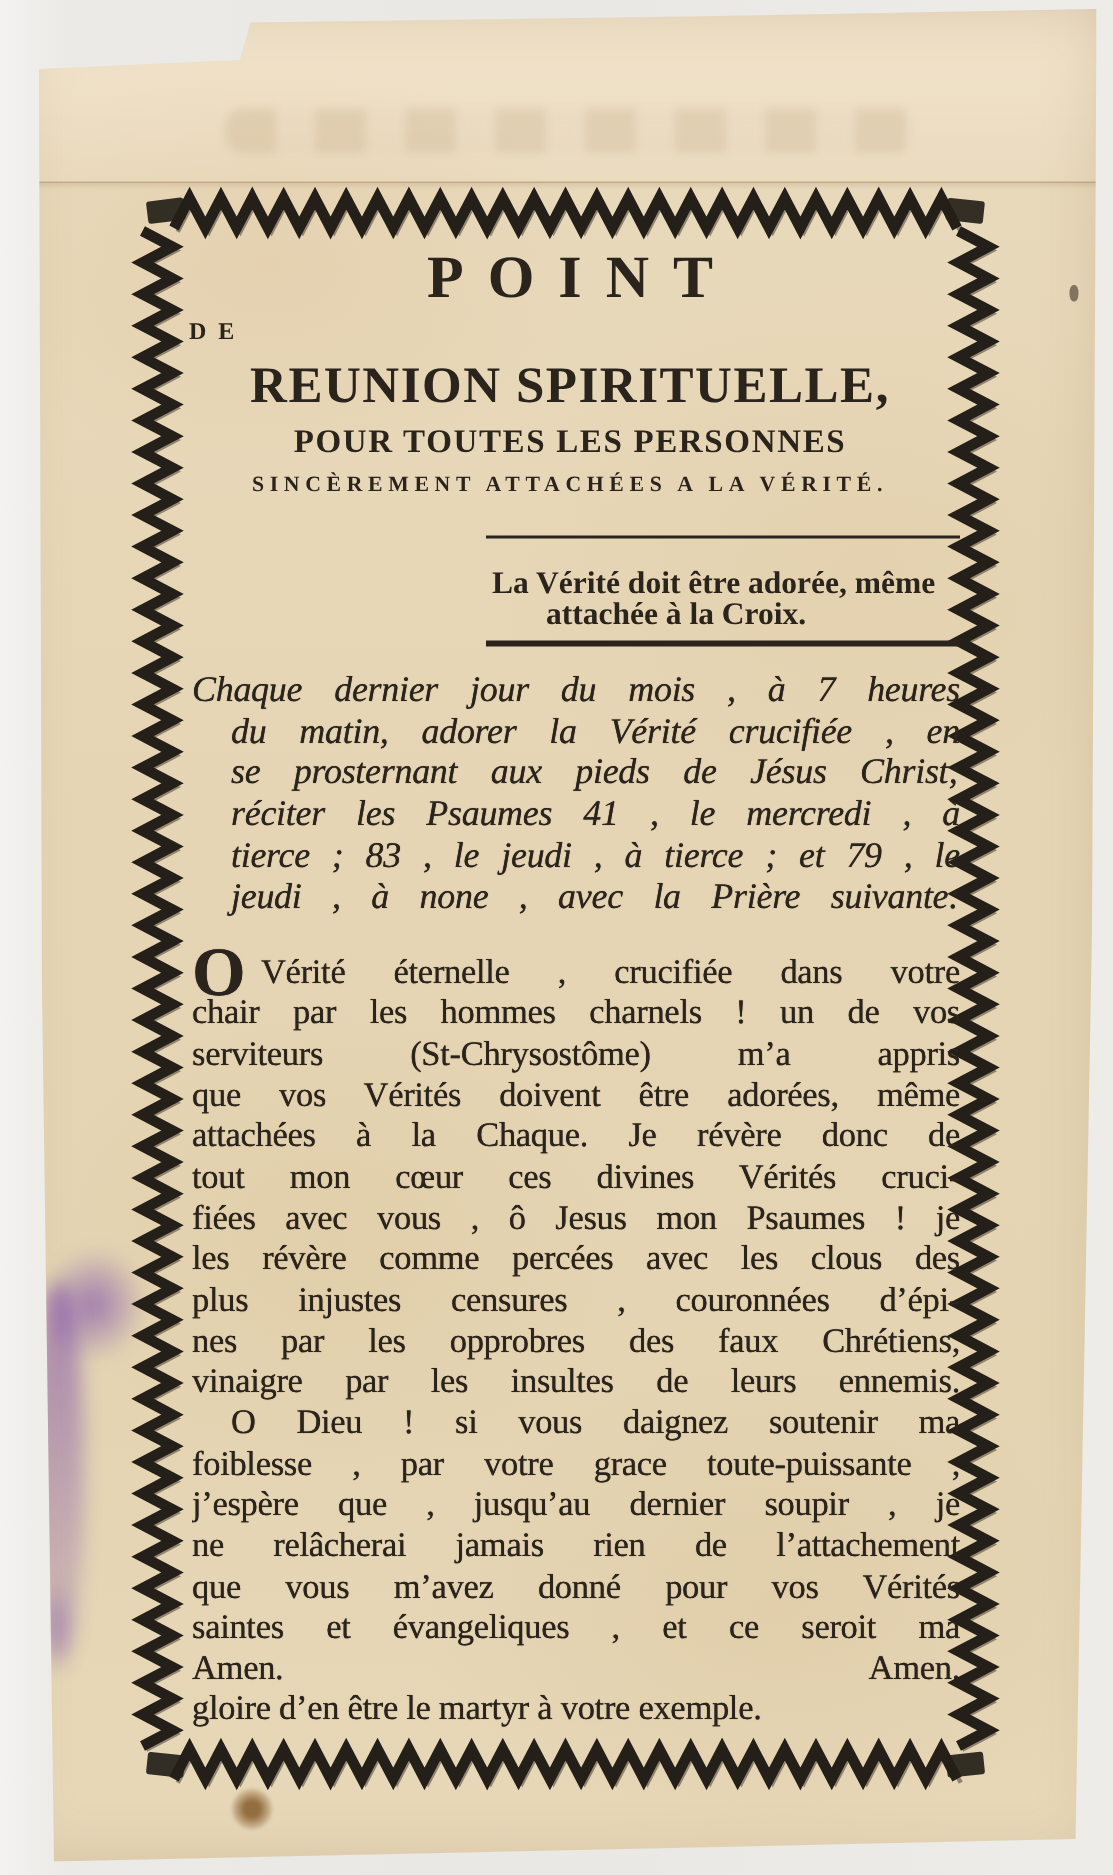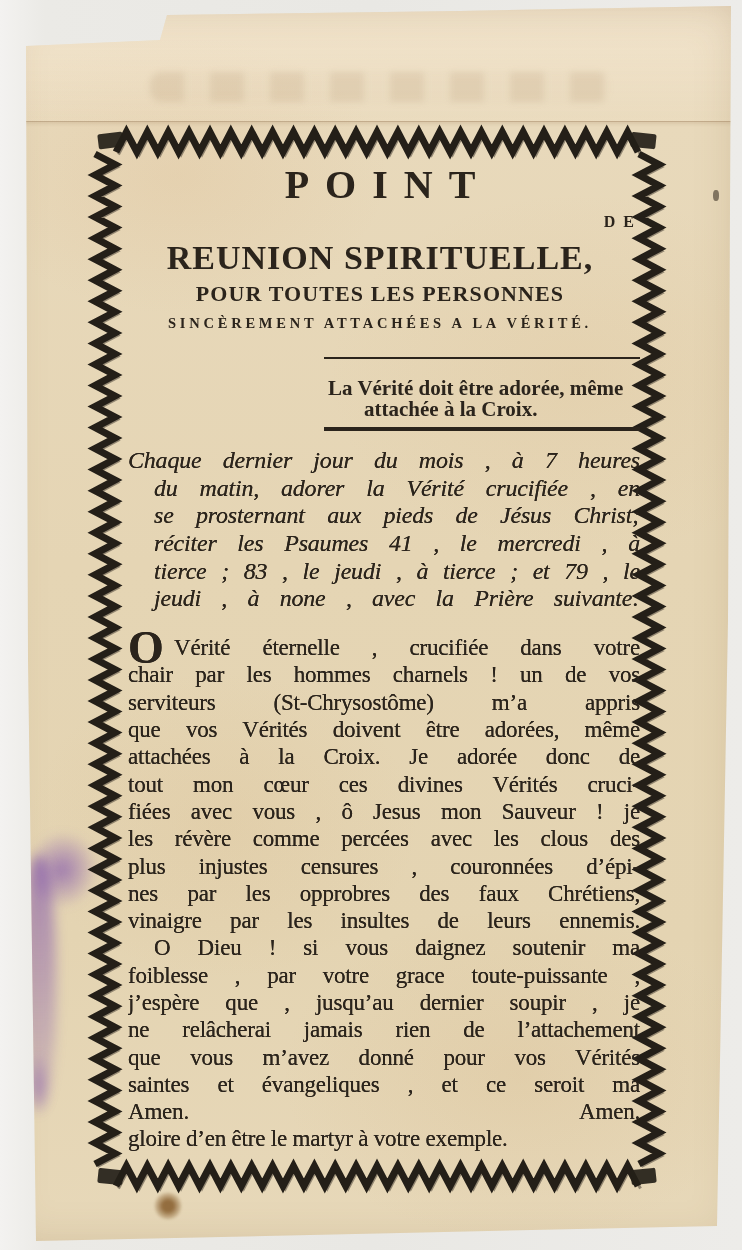--- a/index.html
+++ b/index.html
@@ -52,21 +52,21 @@
     background:rgba(62,52,40,.6); filter:blur(.5px);}
   
   .frame{position:absolute; left:90px; top:126px; width:574px; height:1066px; overflow:visible;}
   .zag{fill:none; stroke:#241f18; stroke-width:7; stroke-linejoin:miter;}
   .zag-echo{fill:none; stroke:rgba(43,36,28,.45); stroke-width:3; stroke-linejoin:miter;}
   .corner{fill:#241f18; opacity:.92;}
   
   .content{position:absolute; left:118px; top:150px; width:524px; color:#2b241c;}
   .t1{margin:14px 0 0; text-align:center; font-weight:700; font-size:40px; line-height:42px;
       letter-spacing:.4em; text-indent:.4em;}
-  .t2{margin:7px 0 0; text-align:right; font-weight:700; font-size:16px; line-height:18px;
+  .t2{margin:7px 0 0; text-align:left; font-weight:700; font-size:16px; line-height:18px;
       letter-spacing:.5em; text-indent:.5em;}
   .t3{margin:8px 0 0; text-align:center; font-weight:700; font-size:34px; line-height:38px; letter-spacing:.03em;}
   .t4{margin:5px 0 0; text-align:center; font-weight:600; font-size:22px; line-height:24px; letter-spacing:.05em;}
   .t5{margin:9px 0 0; text-align:center; font-weight:700; font-size:14.5px; line-height:17px; letter-spacing:.26em;}
   .epigraph{margin:25px 0 0 206px; width:316px; box-sizing:border-box;
       border-top:2.5px solid #2b241c; border-bottom:4px solid #2b241c;
       padding:19px 2px 7px 4px; font-weight:700; font-size:21px; line-height:21px;}
   .epi-line{text-align:left;}
   .epi-line + .epi-line{padding-left:36px;}
   .body-col{margin-left:10px; width:512px; text-shadow:0 0 .5px currentColor;}
@@ -138,23 +138,23 @@
 
         <div class="prayer1">
           <div class="p1-first">
             <span class="initial">O</span>
             <span class="first-rest">Vérité éternelle , crucifiée dans votre</span>
           </div>
           <div>
               <div class="line">chair par les hommes charnels ! un de vos</div>
               <div class="line">serviteurs (St-Chrysostôme) m’a appris</div>
               <div class="line">que vos Vérités doivent être adorées, même</div>
-              <div class="line">attachées à la Croix. Je adorée donc de</div>
+              <div class="line">attachées à la Chaque. Je révère donc de</div>
               <div class="line">tout mon cœur ces divines Vérités cruci-</div>
-              <div class="line">fiées avec vous , ô Jesus mon Sauveur ! je</div>
+              <div class="line">fiées avec vous , ô Jesus mon Psaumes ! je</div>
               <div class="line">les révère comme percées avec les clous des</div>
               <div class="line">plus injustes censures , couronnées d’épi-</div>
               <div class="line">nes par les opprobres des faux Chrétiens,</div>
               <div class="line">vinaigre par les insultes de leurs ennemis.</div>
             </div>
         </div>
 
         <div class="prayer2">
             <div class="line">O Dieu ! si vous daignez soutenir ma</div>
             <div class="line">foiblesse , par votre grace toute-puissante ,</div>

